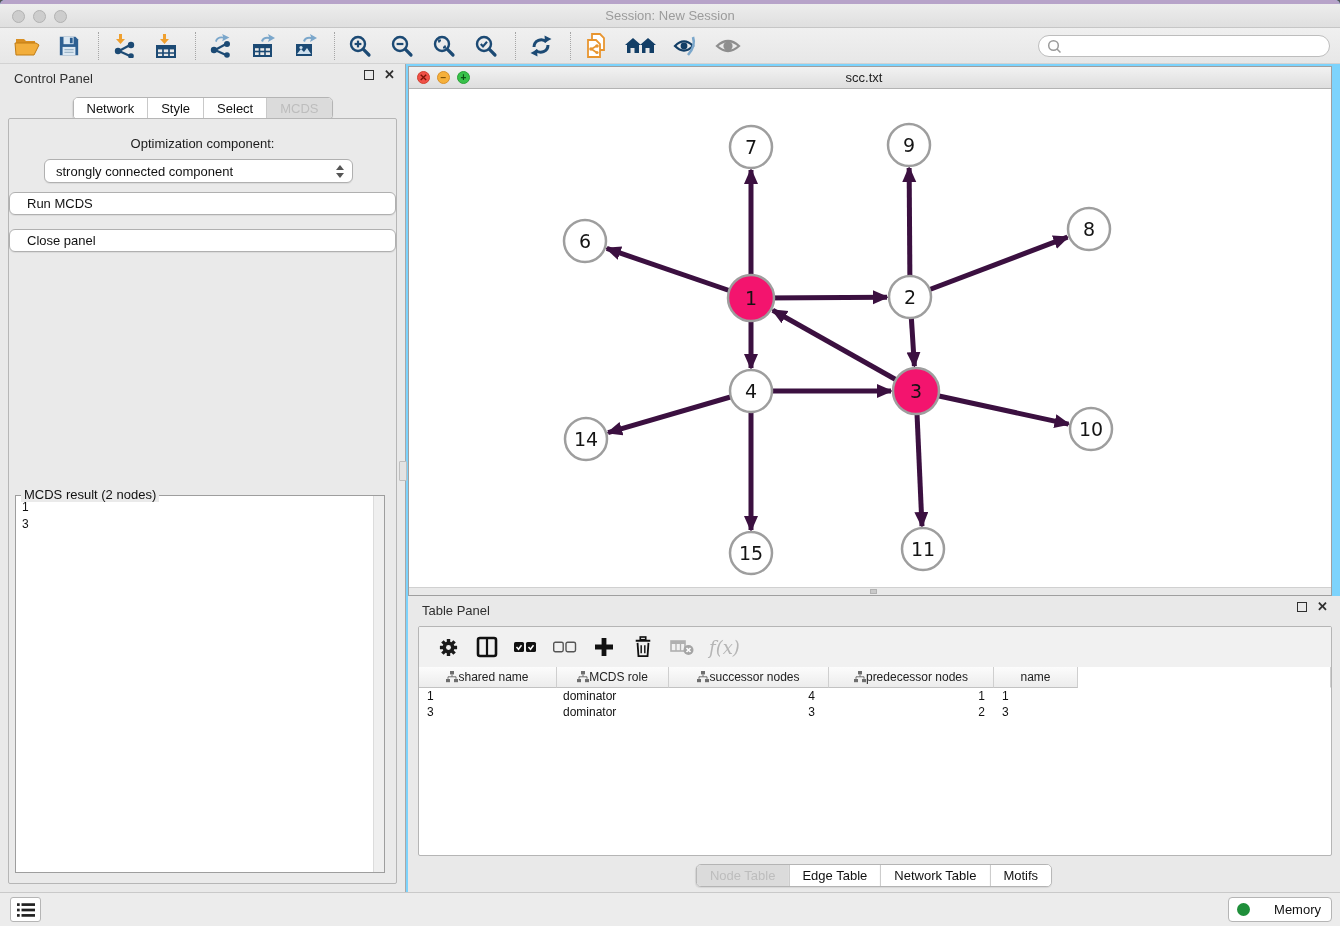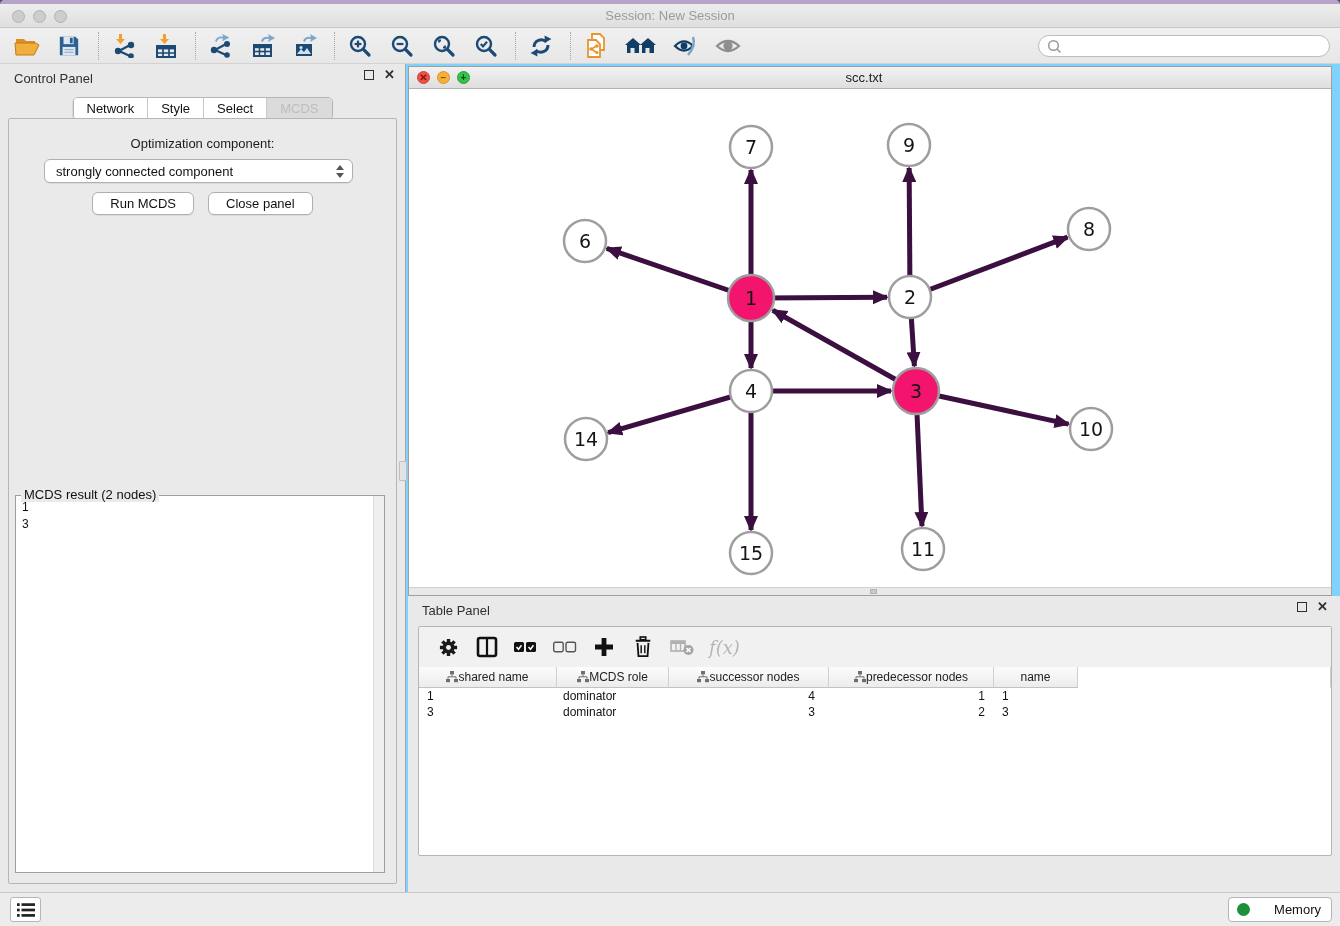--- a/index.html
+++ b/index.html
@@ -46,21 +46,21 @@
   .cp-box { position:absolute; left:8px; right:8px; top:54px; bottom:8px;
     border:1px solid #b6b6b6; background:#eaeaea; border-radius:2px; }
   .opt-label { position:absolute; top:17px; left:0; right:0; text-align:center; font-size:13px; color:#1c1c1c; }
   .dropdown { position:absolute; top:40px; left:35px; width:309px; height:24px; background:#fff;
     border:1px solid #b0b0b0; border-radius:6px; display:flex; align-items:center;
     padding:0 8px 0 11px; font-size:13px; color:#111; box-shadow:0 1px 1px rgba(0,0,0,0.07); }
   .dropdown .dd-label { flex:1; }
   .stepper { display:flex; flex-direction:column; gap:3px; align-items:center; }
   .stepper .up { width:0; height:0; border-left:4px solid transparent; border-right:4px solid transparent; border-bottom:5px solid #555; }
   .stepper .down { width:0; height:0; border-left:4px solid transparent; border-right:4px solid transparent; border-top:5px solid #555; }
-  .btn-row { position:absolute; top:73px; left:0; right:0; display:flex; justify-content:center; gap:14px; }
+  .btn-row { position:absolute; top:73px; left:0; right:0; display:flex; justify-content:center; gap:14px;flex-direction:column; }
   .push-btn { height:23px; padding:0 17px; background:#fff; border:1px solid #b0b0b0; border-radius:6px;
     font-size:13px; color:#111; display:flex; align-items:center; box-shadow:0 1px 1px rgba(0,0,0,0.07); }
 
   .fieldset { position:absolute; left:6px; right:11px; top:376px; bottom:10px;
     border:1px solid #9e9e9e; background:#fff; }
   .fieldset .legend { position:absolute; top:-9px; left:5px; background:#eaeaea; padding:0 3px;
     font-size:13px; color:#111; white-space:nowrap; }
   .fieldset .scrolltrack { position:absolute; top:0; right:0; bottom:0; width:11px;
     background:#efefef; border-left:1px solid #dcdcdc; }
   .result-text { position:absolute; top:3px; left:6px; right:14px; font-size:12px; line-height:17px;
@@ -531,20 +531,26 @@
       </div>
       <div class="trow">
         <div class="tc a-left0">3</div>
         <div class="tc a-left1">dominator</div>
         <div class="tc a-right2">3</div>
         <div class="tc a-right3">2</div>
         <div class="tc a-left4">3</div>
         <div class="tc"></div>
       </div>
     </div>
+    <div class="seg-tabs tp-tabs">
+      <span class="seg-tab selected">Node Table</span>
+      <span class="seg-tab">Edge Table</span>
+      <span class="seg-tab">Network Table</span>
+      <span class="seg-tab">Motifs</span>
+    </div>
   </div>
 
   <div class="statusbar">
     <div class="sb-left-btn">
       <svg width="18" height="16" viewBox="0 0 20 17">
         <g fill="#222">
           <rect x="0" y="1" width="3" height="3"></rect>
             <rect x="5" y="1" width="15" height="3"></rect>
           <rect x="0" y="7" width="3" height="3"></rect>
             <rect x="5" y="7" width="15" height="3"></rect>

